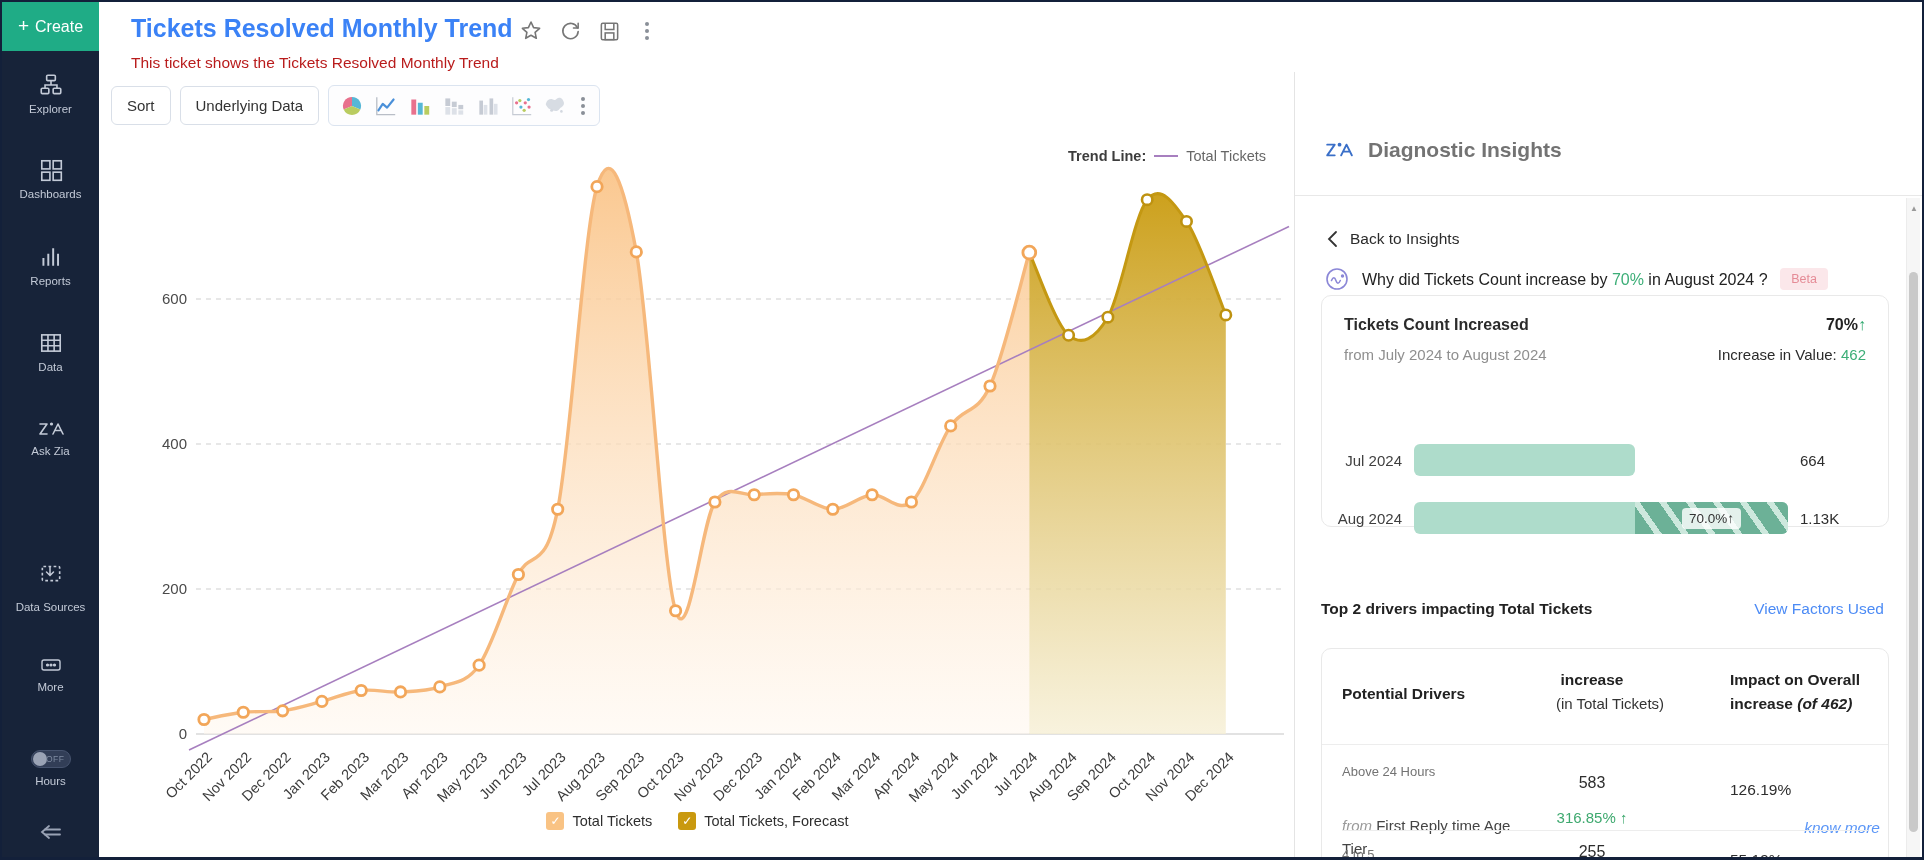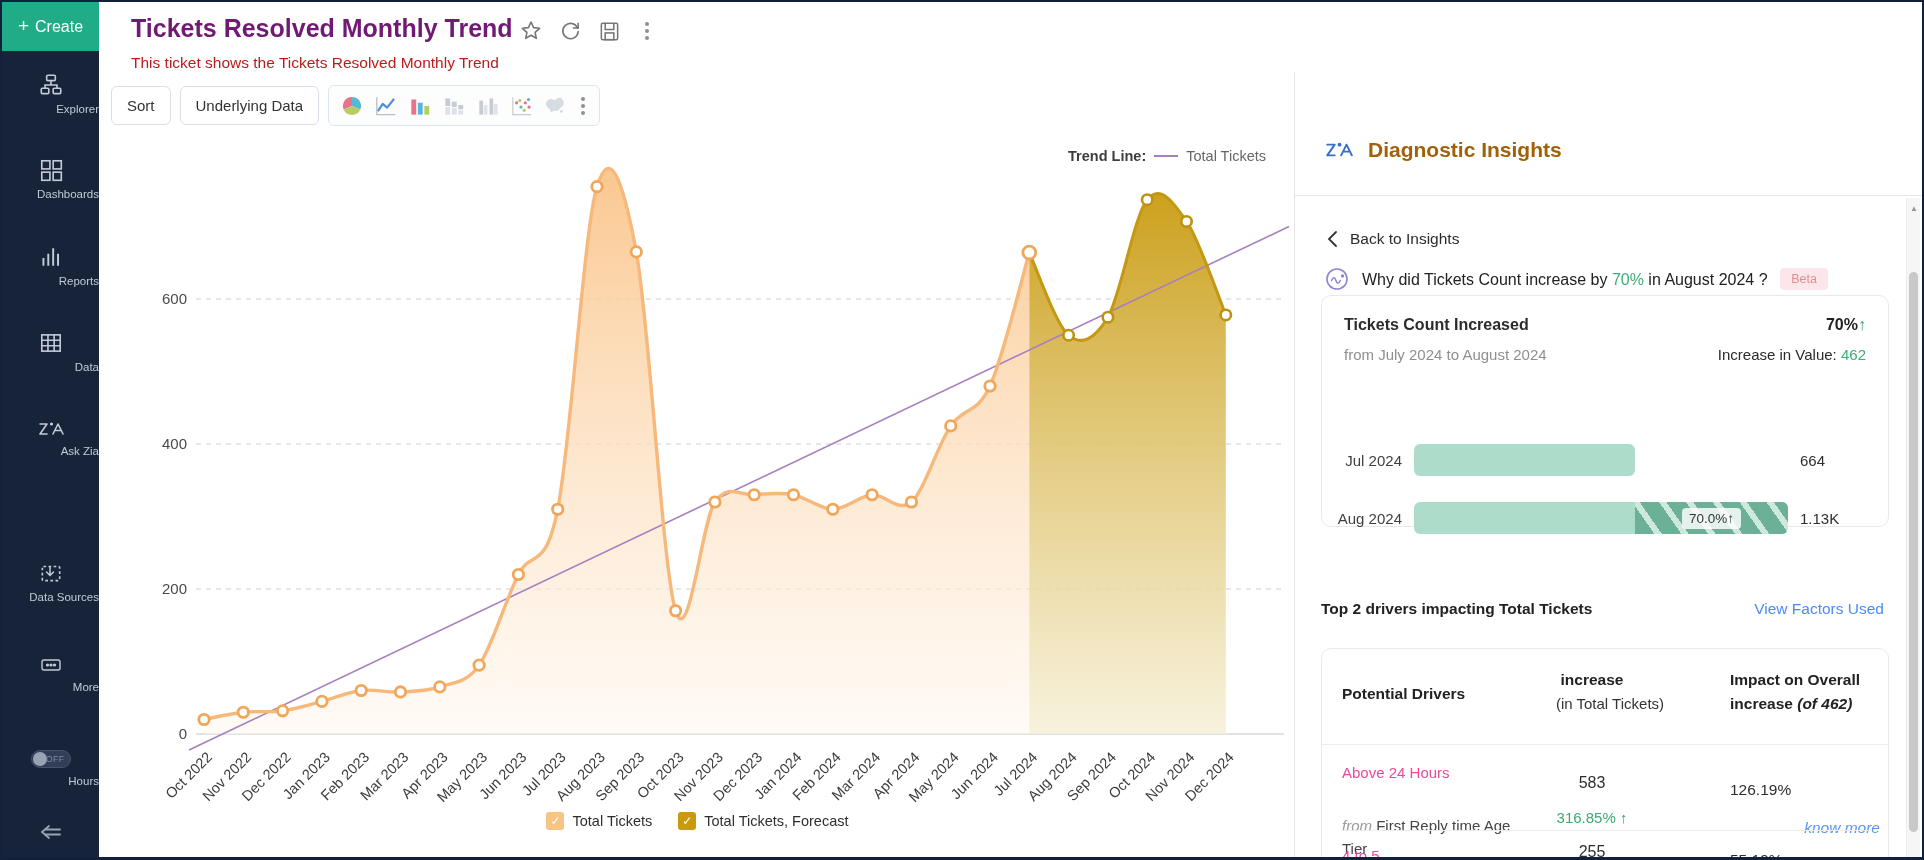--- a/index.html
+++ b/index.html
@@ -6,31 +6,31 @@
   html,body { width:1924px; height:860px; overflow:hidden; background:#fff;
     font-family:"Liberation Sans", sans-serif; }
   .window { position:absolute; inset:0; width:1924px; height:860px;
     border:2px solid #13203a; border-bottom-width:3px; background:#fff; overflow:hidden; }
 
   
   .sidebar { position:absolute; left:0; top:0; width:97px; height:100%; background:#172339; }
   .create-btn { position:absolute; left:0; top:0; width:97px; height:49px; background:#1fac86;
     color:#fff; font-size:16px; display:flex; align-items:center; justify-content:center; gap:6px; cursor:pointer; }
   .create-plus { font-size:19px; font-weight:400; margin-top:-2px; }
-  .nav-item { position:absolute; width:97px; text-align:right; color:#c3cad7; cursor:pointer; }
+  .nav-item { position:absolute; width:97px; text-align:center; color:#c3cad7; cursor:pointer; }
   .nav-item svg { display:block; margin:0 auto 4px; }
   .nav-label { font-size:11.5px; line-height:1.3; display:block; }
   .viewer-toggle { width:40px; height:18px; border-radius:9px; background:#323e57; margin:0 auto 6px;
     position:relative; border:1px solid #46536e; }
   .viewer-knob { position:absolute; left:1px; top:1px; width:14px; height:14px; border-radius:50%; background:#9aa3b5; }
   .viewer-off { position:absolute; right:5px; top:3px; font-size:8.5px; color:#7f8ba1; letter-spacing:.5px; }
 
   
   .main { position:absolute; left:97px; top:0; right:0; bottom:0; background:#fff; }
-  .page-title { position:absolute; left:32px; top:12px; font-size:25px; font-weight:bold; color:#701a75; }
+  .page-title { position:absolute; left:32px; top:12px; font-size:25px; font-weight:bold; color:#3b82f6; }
   .page-subtitle { position:absolute; left:32px; top:52px; font-size:15.5px; color:#b91c1c; }
   .title-icons { position:absolute; left:420px; top:16px; display:flex; gap:16px; align-items:center; }
   .hdr-right { position:absolute; right:16px; top:16px; display:flex; gap:7px; align-items:center; }
   .btn { border:1px solid #d9dfe8; border-radius:6px; background:#fff; height:42px; display:flex;
     align-items:center; justify-content:center; font-size:15.5px; color:#2d2d2d; cursor:pointer; padding:0 16px; }
   .btn-green { background:#1db173; border-color:#1db173; color:#fff; font-weight:400; }
   .btn-plus { color:#1db173; font-size:24px; width:46px; padding:0; font-weight:300; }
   .icon-group { border:1px solid #d9dfe8; border-radius:6px; height:42px; display:flex; align-items:center; }
   .icon-cell { width:53px; height:100%; display:flex; align-items:center; justify-content:center;
     cursor:pointer; border-right:1px solid #e6eaf0; }
@@ -57,21 +57,21 @@
   .leg-item { display:flex; align-items:center; gap:8px; cursor:pointer; }
   .leg-check { width:18px; height:18px; border-radius:3px; color:#fff; font-size:12px;
     display:flex; align-items:center; justify-content:center; }
   .leg-label { font-size:14.5px; color:#2e2e2e; }
 
   .v-divider { position:absolute; left:1292px; top:70px; bottom:0; width:1px; background:#e4e4e4; }
 
   
   .panel { position:absolute; left:1293px; top:0; right:0; bottom:0; background:#fff; }
   .panel-header { position:absolute; left:29px; top:136px; display:flex; align-items:center; gap:14px; }
-  .panel-title { font-size:21px; font-weight:bold; color:#a16207; }
+  .panel-title { font-size:21px; font-weight:bold; color:#737373; }
   .panel-divider { position:absolute; left:0; right:0; top:193px; height:1px; background:#e8e8e8; }
   .back-row { position:absolute; left:31px; top:228px; display:flex; align-items:center; gap:10px; cursor:pointer; }
   .back-label { font-size:15.5px; color:#2b2b2b; }
   .question-row { position:absolute; left:29px; top:264px; right:40px; display:flex; align-items:flex-start; gap:12px; }
   .question-text { font-size:16px; color:#222; line-height:1.45; padding-top:2px; }
   .q-green { color:#3cae77; }
   .beta-badge { position:absolute; right:94px; top:266px; background:#fbe7ea; color:#e58b96;
     font-size:12.5px; border-radius:4px; padding:4px 11px; }
 
   .card { position:absolute; left:26px; width:568px; background:#fff; border:1px solid #e9e9e9; border-radius:10px; }
@@ -96,21 +96,21 @@
 
   .drivers-heading { position:absolute; left:26px; top:598px; font-size:15.5px; font-weight:bold; color:#222; }
   .drivers-link { position:absolute; right:38px; top:598px; font-size:15.5px; color:#4c8bf5; cursor:pointer; }
 
   .card2 { top:646px; height:300px; }
   .t-col2 { position:absolute; left:190px; width:160px; text-align:center; }
   .t-col3 { position:absolute; left:408px; width:150px; }
   .th { font-size:15.5px; font-weight:bold; color:#222; }
   .th-sub { font-size:15px; font-weight:normal; color:#333;margin-left:36px; }
   .c2-divider { position:absolute; left:0; right:0; height:1px; background:#ededed; }
-  .td-name { font-size:15px; color:#ec4899; }
+  .td-name { font-size:13px; color:#737373; }
   .td-src { font-size:15px; color:#444; width:170px; line-height:1.55;margin-top:20px; }
   .from-word { font-style:italic; color:#9a9a9a; }
   .td-num { font-size:16px; color:#2e2e2e; }
   .td-pct { font-size:15px; color:#3ea96f; }
   .know-more { font-size:15.5px; font-style:italic; color:#5b96f7; cursor:pointer; }
 
   .scrollbar { position:absolute; right:2px; top:196px; bottom:0; width:14px; background:#f6f6f6; border-left:1px solid #ececec; }
   .scroll-up { position:absolute; top:6px; left:3px; font-size:8px; color:#999; }
   .scroll-thumb { position:absolute; left:2px; top:74px; width:9px; height:560px; background:#c9c9c9; border-radius:5px; }
 </style>
@@ -169,21 +169,21 @@
       <span class="nav-label">Ask Zia</span>
     </div>
 
     <div class="nav-item" style="top:558px">
       <svg width="26" height="26" viewBox="0 0 24 24" fill="none" stroke="#c3cad7" stroke-width="1.5" stroke-dasharray="2.5 2.2">
           <rect x="4" y="6" width="16" height="13" rx="1"></rect>
         </svg>
       <svg width="14" height="14" viewBox="0 0 14 14" style="position:absolute;left:41px;top:6px" fill="none" stroke="#c3cad7" stroke-width="1.5" stroke-linecap="round">
           <path d="M7 1v8M3.5 6L7 9.5 10.5 6"></path>
         </svg>
-      <span class="nav-label" style="margin-top:4px">Data Sources</span>
+      <span class="nav-label" style="margin-top:14px">Data Sources</span>
     </div>
 
     <div class="nav-item" style="top:652px">
       <svg width="26" height="22" viewBox="0 0 26 20" fill="none" stroke="#c3cad7" stroke-width="1.4">
           <rect x="4" y="5" width="18" height="10" rx="2"></rect>
           <circle cx="9.5" cy="10" r="0.9" fill="#c3cad7"></circle>
           <circle cx="13" cy="10" r="0.9" fill="#c3cad7"></circle>
           <circle cx="16.5" cy="10" r="0.9" fill="#c3cad7"></circle>
         </svg>
       <span class="nav-label">More</span>

